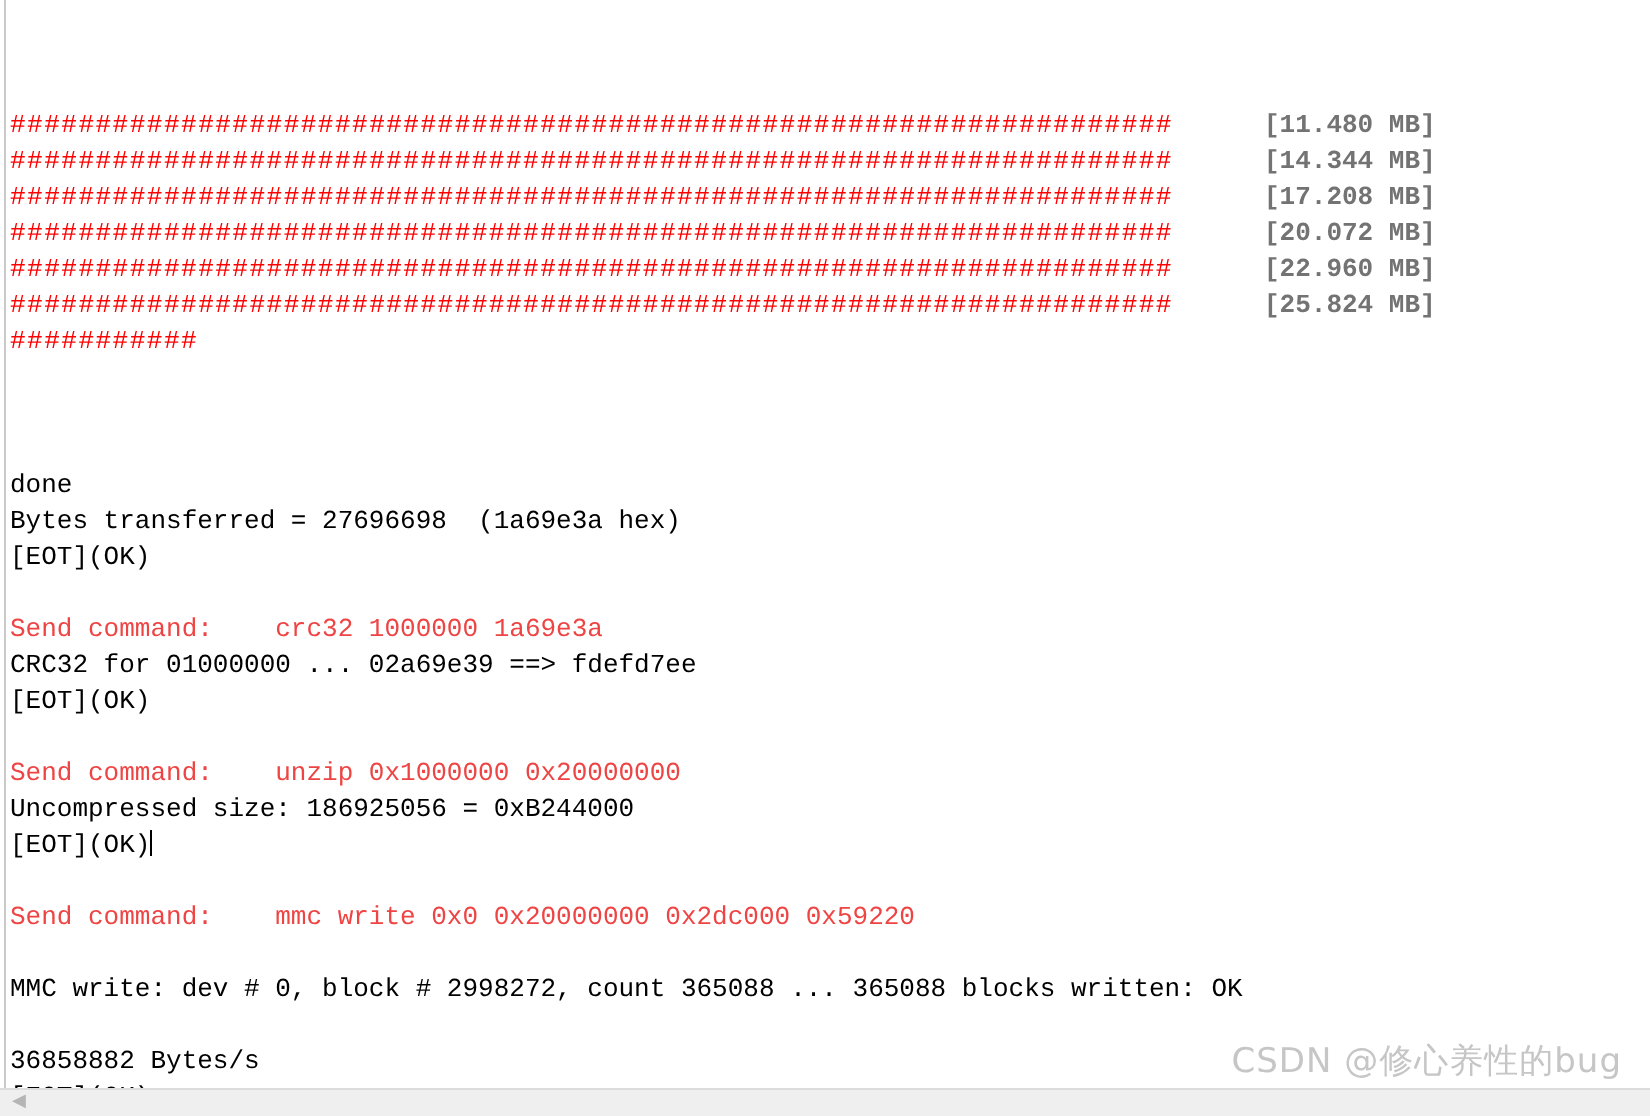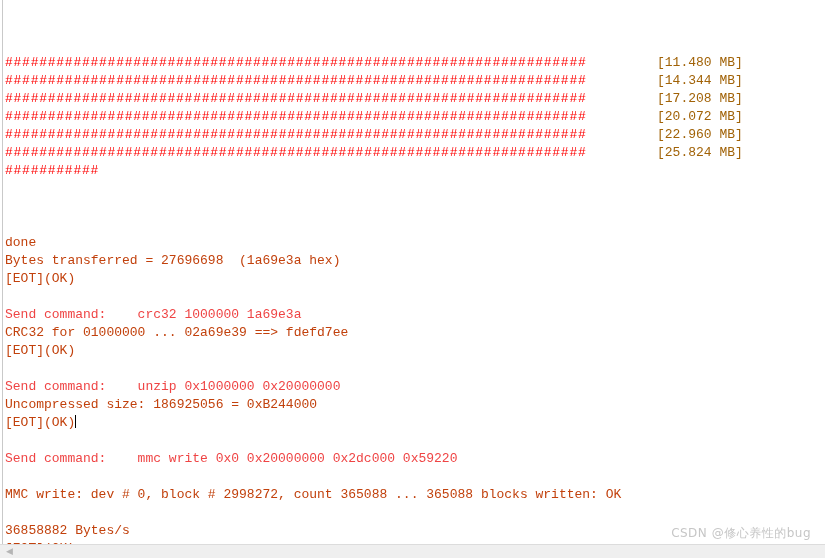--- a/index.html
+++ b/index.html
@@ -50,57 +50,58 @@
     height: 18px;
     line-height: 18px;
     white-space: pre;
     position: relative;
   }
   .line > .text {
     display: inline-block;
     padding-left: 5px;
     white-space: pre;
   }
-  .red  { color: #c2410c; }
+  .red  { color: #000000; }
   .blue { color: #ef4444; }
   .blank { color: transparent; }
 
   
   .hash-row .text {
     color: #fe0000;
     letter-spacing: 0.75px;
   }
 
   
   .mb-stamp {
     position: absolute;
-    left: 657px;
+    left: 632px;
     top: 0;
-    color: #a16207;
+    color: #737373;
     white-space: pre;
+    font-weight: bold;
   }
 
   
   .caret {
     display: inline-block;
     width: 1px;
     height: 13px;
     background: #000000;
     vertical-align: -2px;
     margin-left: 0px;
   }
 
   
   #watermark {
     position: absolute;
     right: 14px;
     bottom: 16px;
     color: #c6c6c6;
     font-family: "DejaVu Sans", "Liberation Sans", sans-serif;
-    font-size: 12px;
+    font-size: 17px;
     letter-spacing: 0.5px;
     white-space: nowrap;
     pointer-events: none;
   }
 
   
   #hscrollbar {
     position: absolute;
     left: 0;
     bottom: 0;

